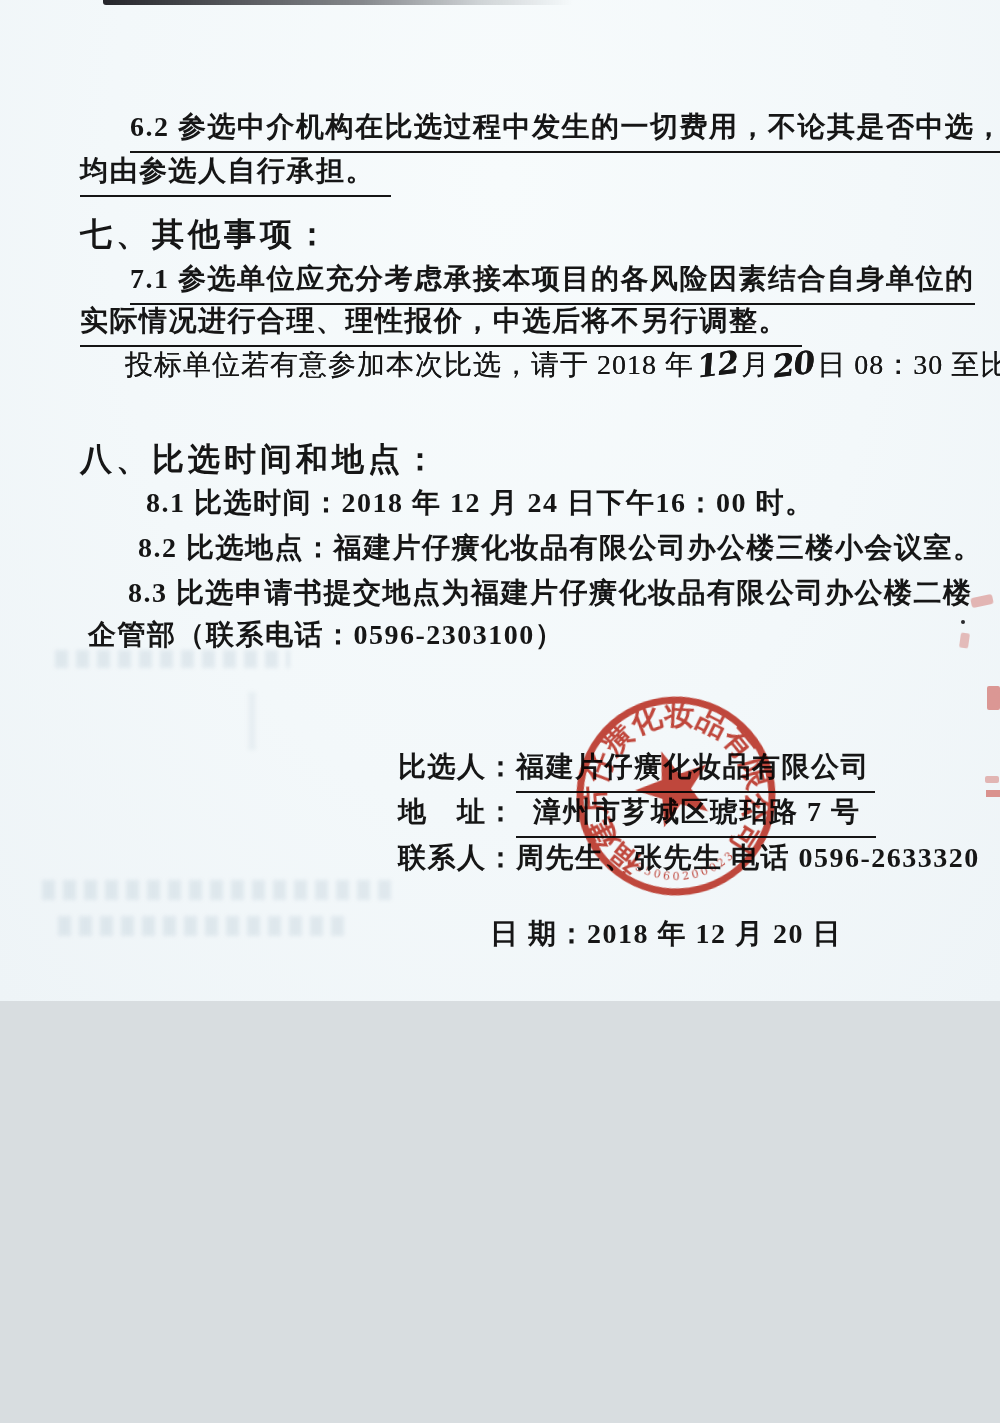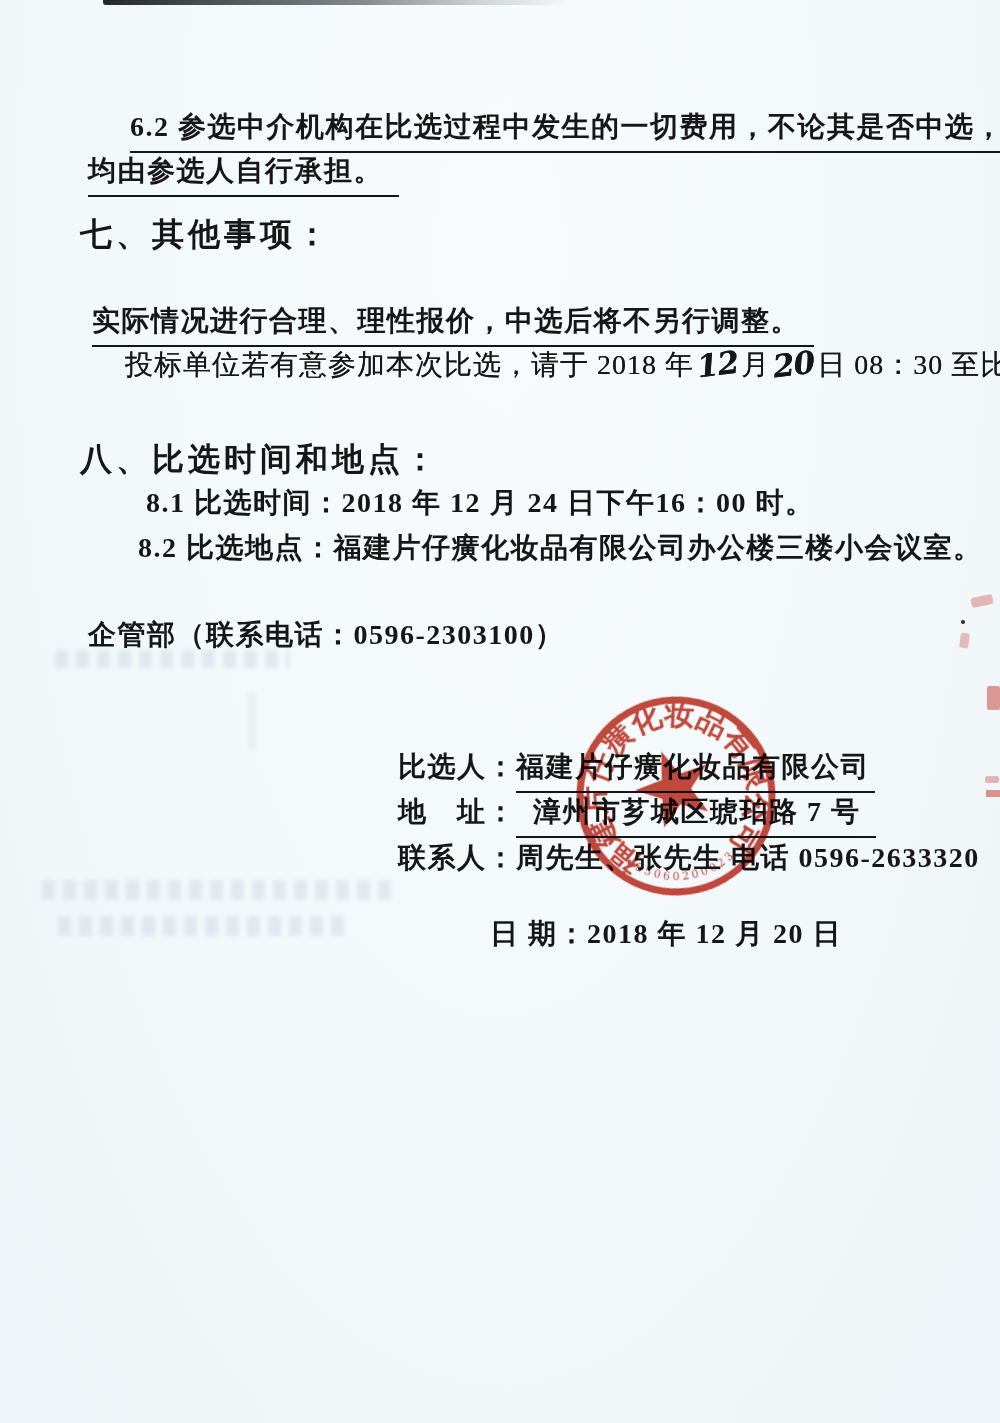--- a/index.html
+++ b/index.html
@@ -1,17 +1,17 @@
 <!DOCTYPE html>
 <html><head>
 <meta charset="utf-8">
 <style>
   html,body{margin:0;padding:0;background:#d8dde0;}
   .page{
-    position:relative;width:1000px;height:1423px;overflow:hidden;
+    position:relative;width:1000px;height:1001px;overflow:hidden;
     background:radial-gradient(ellipse at 50% 18%, #f7fbfc 0%, #f3f8fa 55%, #eef4f7 100%);
     font-family:"Liberation Serif","DejaVu Serif",serif;
     color:#161616;
   }
   .line{position:absolute;white-space:nowrap;font-size:28px;letter-spacing:1.5px;font-weight:bold;}
   .hdr{font-size:32px;letter-spacing:4px;}
   .light{font-weight:normal;text-shadow:0 0 .4px #333;}
   .u{display:inline-block;border-bottom:2.5px solid #151515;padding-bottom:5px;}
   .sig-u{border-bottom-width:2px;}
   .hw{
@@ -47,36 +47,40 @@
 
   <div class="top-smudge"></div>
   <div class="bleed" style="left:55px;top:650px;width:235px;height:18px;"></div>
   <div class="bleed" style="left:248px;top:692px;width:8px;height:58px;opacity:.18;background:rgba(120,150,172,.5);"></div>
   <div class="bleed" style="left:42px;top:880px;width:350px;height:20px;"></div>
   <div class="bleed" style="left:58px;top:916px;width:290px;height:20px;"></div>
 
   <div class="line" style="left:130px;top:108px;">
     <span class="u">6.2 参选中介机构在比选过程中发生的一切费用，不论其是否中选，</span>
   </div>
-  <div class="line" style="left:88px;top:152px;">
+  <div class="line" style="left:80px;top:152px;">
     <span class="u" style="padding-right:16px;">均由参选人自行承担。</span>
   </div>
 
   <div class="line hdr" style="left:80px;top:213px;">七、其他事项：</div>
+  <div class="line" style="left:130px;top:260px;">
+    <span class="u">7.1 参选单位应充分考虑承接本项目的各风险因素结合自身单位的</span>
+  </div>
   <div class="line" style="left:80px;top:302px;">
-    <span class="u" style="padding-right:14px;margin-left:12px;">实际情况进行合理、理性报价，中选后将不另行调整。</span>
+    <span class="u" style="padding-right:14px;">实际情况进行合理、理性报价，中选后将不另行调整。</span>
   </div>
 
   <div class="line light" style="left:125px;top:345px;letter-spacing:1px;">
     <span>投标单位若有意参加本次比选，请于 2018 年</span><span class="hw">12</span><span>月</span><span class="hw">20</span><span>日</span><span> 08：30 至比选申请文件</span>
   </div>
 
   <div class="line hdr" style="left:80px;top:438px;">八、比选时间和地点：</div>
   <div class="line" style="left:128px;top:484px;margin-left:18px;">8.1 比选时间：2018 年 12 月 24 日下午16：00 时。</div>
   <div class="line" style="left:128px;top:529px;margin-left:10px;">8.2 比选地点：福建片仔癀化妆品有限公司办公楼三楼小会议室。</div>
+  <div class="line" style="left:128px;top:574px;">8.3 比选申请书提交地点为福建片仔癀化妆品有限公司办公楼二楼</div>
   <div class="line" style="left:88px;top:616px;">企管部（联系电话：0596-2303100）</div>
 
   <div class="line" style="left:398px;top:748px;">
     <span>比选人：</span><span class="u sig-u" style="padding-right:5px;">福建片仔癀化妆品有限公司</span>
   </div>
   <div class="line" style="left:398px;top:793px;">
     <span>地　址：</span><span class="u sig-u" style="padding-left:17px;padding-right:15px;">漳州市芗城区琥珀路 7 号</span>
   </div>
   <div class="line" style="left:398px;top:839px;">
     <span>联系人：</span><span>周先生、张先生 电话 0596-2633320</span>

